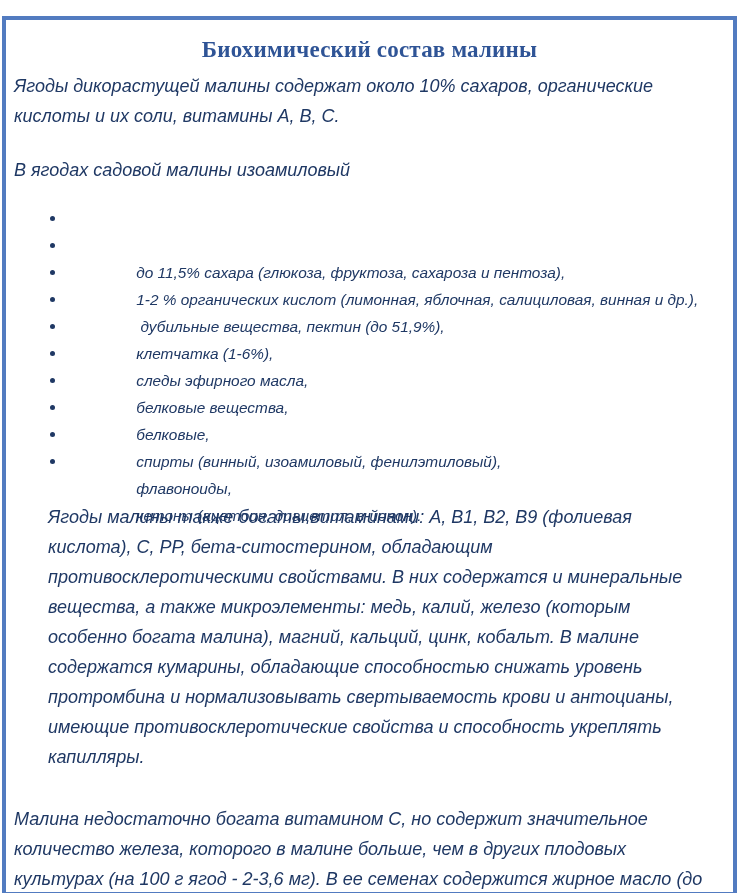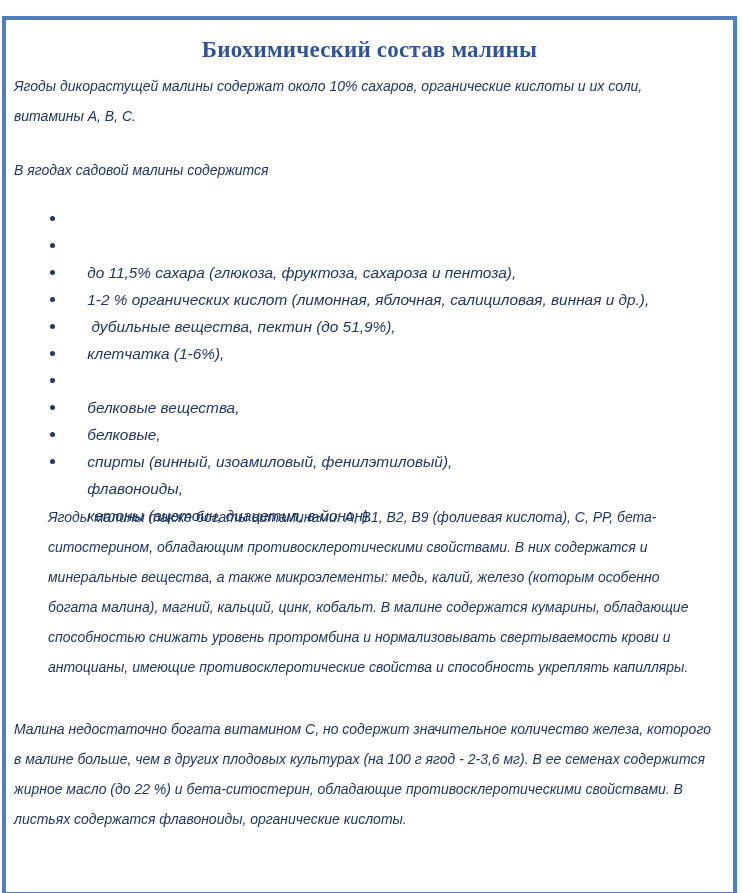--- a/index.html
+++ b/index.html
@@ -41,21 +41,21 @@
     font-size: 23px;
     letter-spacing: 0.2px;
     color: #2f5496;
     line-height: 1.2;
   }
 
   .para {
     margin: 0;
     color: #1f3864;
     font-style: italic;
-    font-size: 14px;
+    font-size: 18px;
     line-height: 30px;
     font-family: "Liberation Sans", "DejaVu Sans", sans-serif;
     text-align: left;
   }
 
   .para-intro {
     margin-left: 8px;
     margin-right: 18px;
     margin-top: 7px;
   }
@@ -69,21 +69,21 @@
   ul.bullets {
     list-style: none;
     margin: 0;
     padding: 0;
     margin-top: 20px;
   }
 
   ul.bullets li {
     position: relative;
     margin: 0;
-    padding-left: 47px;
+    padding-left: 96px;
     color: #1f3864;
     font-style: italic;
     font-size: 15.4px;
     line-height: 27px;
     height: 27px;
     white-space: pre;
     overflow: visible;
   }
 
   ul.bullets li .bullet-dot {
@@ -111,41 +111,42 @@
 </head>
 <body>
 
 <div id="doc-frame">
   <div id="doc-body">
 
     <h1 class="doc-title">Биохимический состав малины</h1>
 
     <p class="para para-intro">Ягоды дикорастущей малины содержат около 10% сахаров, органические кислоты и их соли, витамины А, В, С.</p>
 
-    <p class="para para-lead">В ягодах садовой малины содержится</p>
+    <p class="para para-lead">В ягодах садовой малины изоамиловый</p>
 
     <ul class="bullets">
       <li>
         <span class="bullet-dot"></span>
         <span>до 11,5% сахара (глюкоза, фруктоза, сахароза и пентоза),</span>
       </li>
       <li>
         <span class="bullet-dot"></span>
         <span>1-2 % органических кислот (лимонная, яблочная, салициловая, винная и др.),</span>
       </li>
       <li>
         <span class="bullet-dot"></span>
         <span> дубильные вещества, пектин (до 51,9%),</span>
       </li>
       <li>
         <span class="bullet-dot"></span>
         <span>клетчатка (1-6%),</span>
       </li>
       <li>
         <span class="bullet-dot"></span>
+        <span>следы эфирного масла,</span>
       </li>
       <li>
         <span class="bullet-dot"></span>
         <span>белковые вещества,</span>
       </li>
       <li>
         <span class="bullet-dot"></span>
         <span>белковые,</span>
       </li>
       <li>

